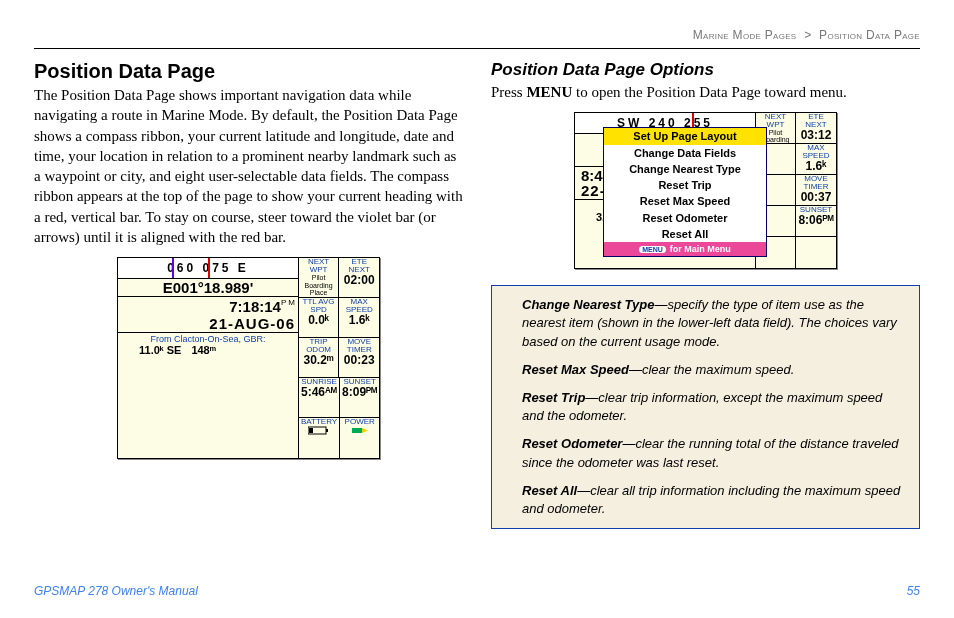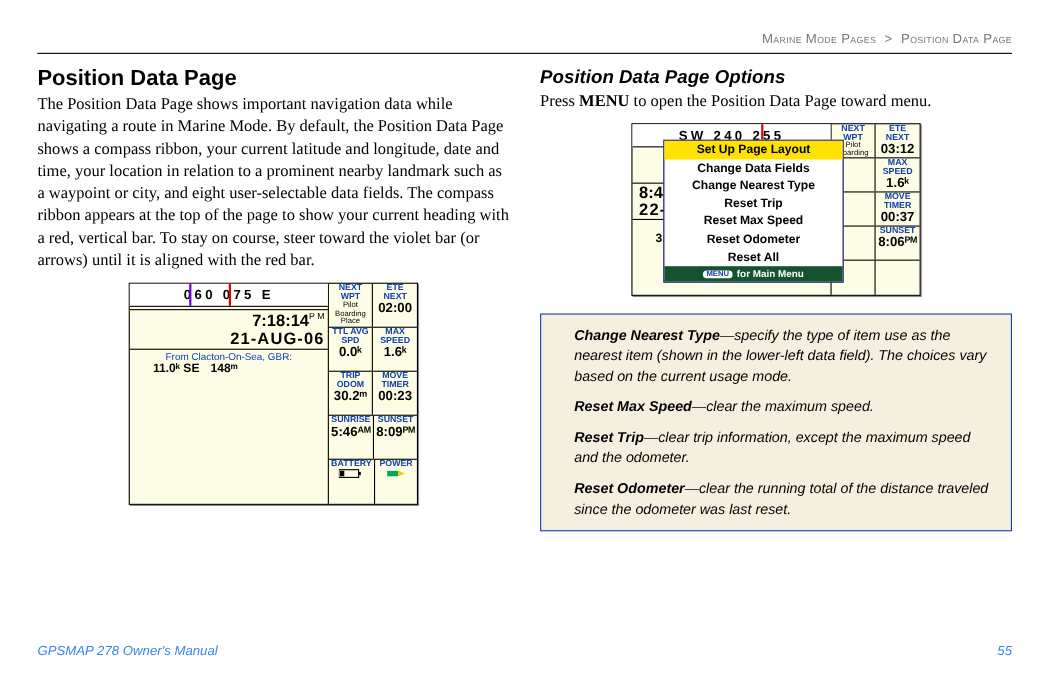--- a/index.html
+++ b/index.html
@@ -112,38 +112,38 @@
   .side-col { grid-row:1 / span 5; grid-column:2; display:grid; grid-template-rows: repeat(5,1fr); border-left:1px solid #000;}
   
   .field {
     border-bottom: 1px solid #000;
     display: grid;
     grid-template-columns: 1fr 1fr;
   }
   .field:last-child { border-bottom:none; }
   .f { border-right:1px solid #000; padding:0 2px; font-family:"Arial Narrow", Arial;}
   .f:last-child { border-right:none; }
-  .f .lbl { font-size:8px; color:#1040b0; display:block; line-height:1;font-weight:bold;}
+  .f .lbl { font-size:8px; color:#1040b0; display:block; line-height:1;}
   .f .val { font: bold 12px/1 "Arial Narrow", Arial; display:block;}
   .f .icon-bat, .f .icon-pow { display:block; height:12px; }
   .icon-bat svg, .icon-pow svg { display:block; margin:auto; }
   
   .gps2 { width: 261px; }
   .gps2-grid { display:grid; grid-template-columns: 180px 81px; position:relative;}
   .menu-overlay {
     position:absolute;
     left:28px; top:14px; width:162px;
     background:#fff;
     border:1px solid #006;
     font: bold 11px/1.3 Arial;
   }
   .menu-overlay .hl { background:#ffe200; }
   .menu-overlay div { padding:1px 4px; }
   .menu-overlay .footer {
-    background:#14532d; color:#fff; text-align:center;
+    background:#ec4899; color:#fff; text-align:center;
     font: bold 9px Arial; padding:2px 0;
     display:flex; align-items:center; justify-content:center; gap:4px;
   }
   .menu-overlay .footer .pill{
     display:inline-block; background:#fff; color:#1040b0;
     border-radius:6px; padding:0 3px; font-size:7px;
   }
   
   .notebox {
     border: 1px solid #1040b0;
@@ -185,20 +185,21 @@
 
       <div class="screen-wrap">
         <div class="screen gps1">
           <div class="gps-grid">
             <div class="compass">
               <div class="compass-marks">060   075   E</div>
               <div class="compass-violet"></div>
               <div class="compass-bar"></div>
             </div>
             <div class="bigcell">
+              <div class="big-lat">E001°18.989'</div>
             </div>
             <div class="bigcell" style="text-align:right">
               <span class="big-time">7:18:14</span><span style="font:8px Arial; vertical-align:top">P M</span>
               <div class="big-date">21-AUG-06</div>
             </div>
             <div class="from-row">
               <span class="from-label">From Clacton-On-Sea, GBR:</span>
               <span class="from-val">
                 <span>11.0ᵏ SE</span>
                 <span>148ᵐ</span>
@@ -356,20 +357,21 @@
             </div>
           </div>
         </div>
       </div>
 
       <div class="notebox">
         <p><b>Change Nearest Type</b><span>—specify the type of item use as the nearest item (shown in the lower-left data field). The choices vary based on the current usage mode.</span></p>
         <p><b>Reset Max Speed</b><span>—clear the maximum speed.</span></p>
         <p><b>Reset Trip</b><span>—clear trip information, except the maximum speed and the odometer.</span></p>
         <p><b>Reset Odometer</b><span>—clear the running total of the distance traveled since the odometer was last reset.</span></p>
+        <p><b>Reset All</b><span>—clear all trip information including the maximum speed and odometer.</span></p>
       </div>
     </div>
   </div>
 
   <div class="footer-bar">
     <span>GPSMAP 278 Owner's Manual</span>
     <span>55</span>
   </div>
 </div>
 

